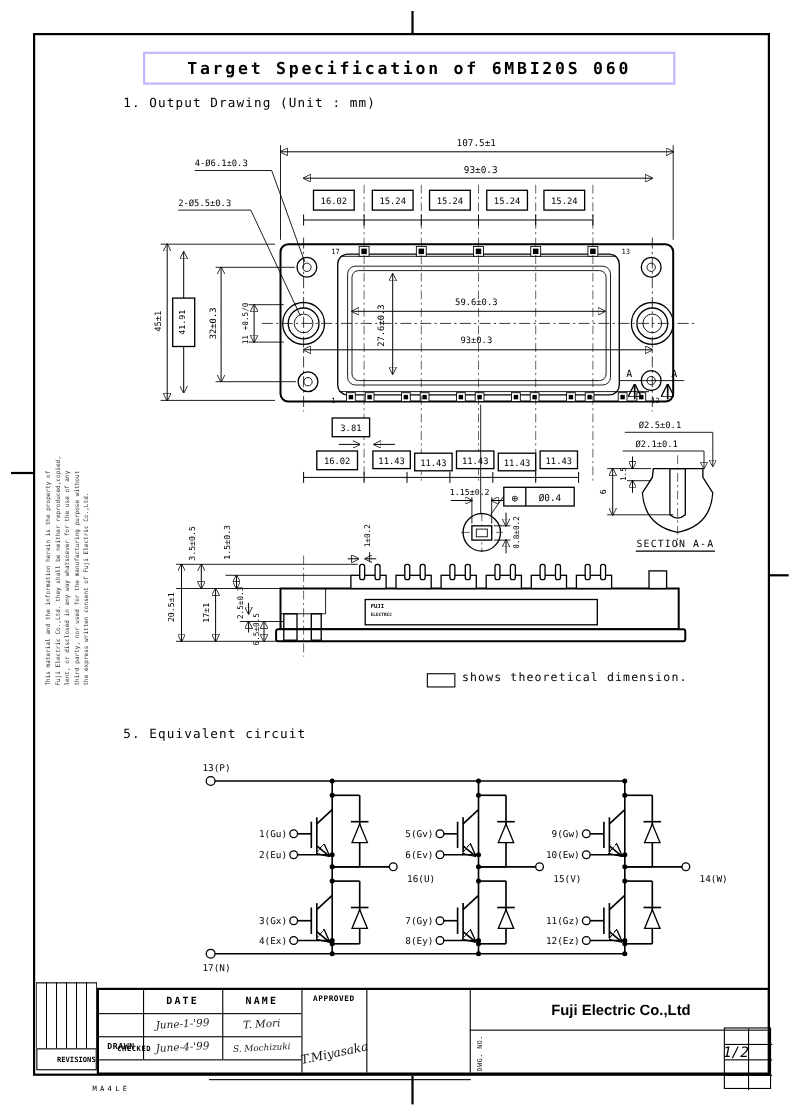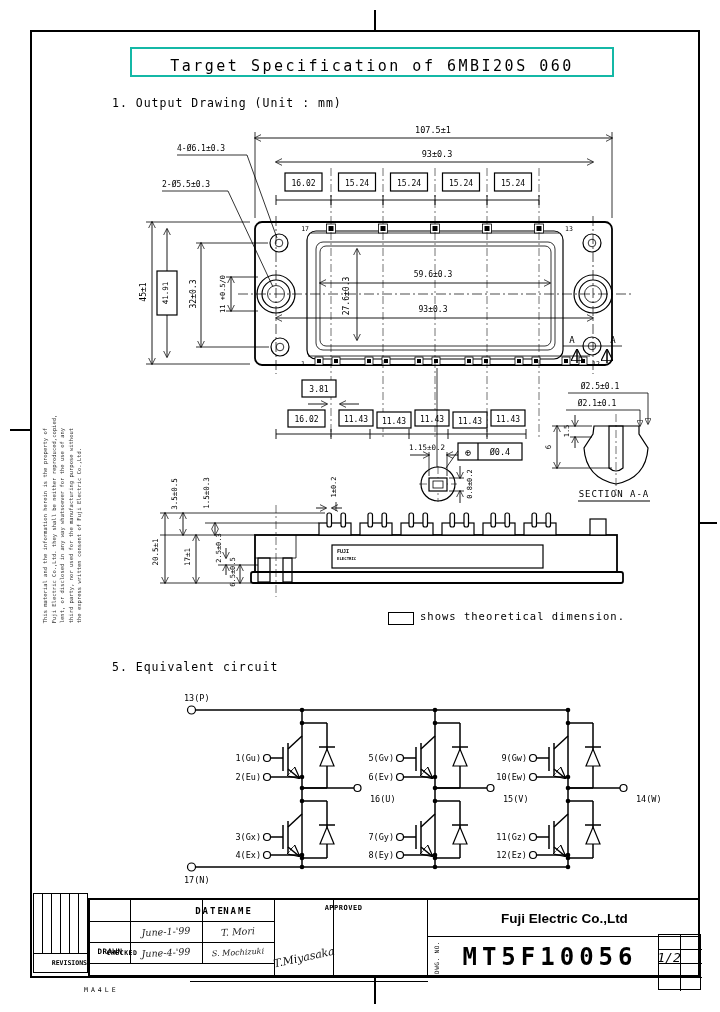--- a/index.html
+++ b/index.html
@@ -4,22 +4,22 @@
 <style>
   html,body{margin:0;padding:0;background:#e8e8e8;}
   #page{position:relative;width:720px;height:1012px;background:#fff;overflow:hidden;
         font-family:"DejaVu Sans Mono",monospace;color:#000;}
   .abs{position:absolute;}
   .hl{position:absolute;background:#000;height:1px;}
   .vl{position:absolute;background:#000;width:1px;}
   .frame{position:absolute;left:30px;top:30px;width:670px;height:948px;
          border:2.5px solid #000;box-sizing:border-box;}
   .titlebox{position:absolute;left:130px;top:47px;width:484px;height:30px;
-            border:2px solid #14b8a6;box-sizing:border-box;display:flex;align-items:flex-end;
-            justify-content:center;font-size:15px;letter-spacing:2.5px;font-weight:normal;}
+            border:2px solid #c4b5fd;box-sizing:border-box;display:flex;align-items:center;
+            justify-content:center;font-size:15px;letter-spacing:2.5px;font-weight:bold;}
   .h1{position:absolute;font-size:11.5px;letter-spacing:1px;white-space:nowrap;}
   .sidenote{position:absolute;left:-58px;top:482px;width:240px;transform:rotate(-90deg);
             font-size:5.5px;line-height:1.55;white-space:nowrap;color:#333;}
   .notetext{position:absolute;left:420px;top:610px;font-size:10.5px;letter-spacing:1px;}
   .notebox{position:absolute;left:388px;top:612px;width:26px;height:13px;
            border:1.5px solid #000;box-sizing:border-box;}
   
   svg line,svg path,svg rect,svg circle,svg polygon,svg polyline{stroke:#000;fill:none;}
   svg text{fill:#000;stroke:none;font-family:"DejaVu Sans Mono",monospace;}
   .s1{stroke-width:1.8;} .s2{stroke-width:1.2;} .s3{stroke-width:0.8;}
@@ -59,21 +59,21 @@
   <div class="vl" style="left:374px;top:978px;height:26px;width:2px;"></div>
   <div class="hl" style="left:10px;top:429px;width:20px;height:2px;"></div>
   <div class="hl" style="left:700px;top:522px;width:17px;height:2px;"></div>
   <div class="hl" style="left:190px;top:981px;width:238px;"></div>
 
   <div class="frame"></div>
 
   <div class="titlebox">
     <span>Target Specification of 6MBI20S 060</span>
   </div>
-  <div class="h1" style="left:112px;top:96px;">1. Output Drawing (Unit : mm)</div>
+  <div class="h1" style="left:112px;top:86px;">1. Output Drawing (Unit : mm)</div>
   <div class="h1" style="left:112px;top:660px;">5. Equivalent circuit</div>
 
   <div class="sidenote">
     <div>This material and the information herein is the property of</div>
     <div>Fuji Electric Co.,Ltd. they shall be neither reproduced,copied,</div>
     <div>lent, or disclosed in any way whatsoever for the use of any</div>
     <div>third party, nor used for the manufacturing purpose without</div>
     <div>the express written consent of Fuji Electric Co.,Ltd.</div>
   </div>
 
@@ -536,37 +536,36 @@
     <div class="vl" style="left:40px;top:0;height:63px;"></div>
     <div class="vl" style="left:112px;top:0;height:63px;"></div>
     <div class="vl" style="left:184px;top:0;height:75px;"></div>
     <div class="vl" style="left:243px;top:0;height:75px;"></div>
     <div class="vl" style="left:337px;top:0;height:75px;"></div>
     <div class="hl" style="left:0;top:21px;width:184px;"></div>
     <div class="hl" style="left:0;top:42px;width:184px;"></div>
     <div class="hl" style="left:0;top:63px;width:184px;"></div>
     <div class="hl" style="left:337px;top:36px;width:271px;"></div>
 
-    <div class="cell hdr" style="left:40px;top:0;width:72px;height:21px;padding-left:44px;">DATE</div>
+    <div class="cell hdr" style="left:40px;top:0;width:72px;height:21px;">DATE</div>
     <div class="cell hdr" style="left:112px;top:0;width:72px;height:21px;">NAME</div>
-    <div class="cell lbl" style="left:184px;top:2px;width:59px;height:12px;font-size:7px;padding-left:40px;">APPROVED</div>
+    <div class="cell lbl" style="left:184px;top:2px;width:59px;height:12px;font-size:7px;">APPROVED</div>
 
     <div class="cell lbl" style="left:0;top:21px;width:40px;height:21px;margin-top:20px;">DRAWN</div>
     <div class="cell hand" style="left:40px;top:21px;width:72px;height:21px;">June-1-'99</div>
     <div class="cell hand" style="left:112px;top:21px;width:72px;height:21px;">T. Mori</div>
     <div class="cell lbl" style="left:0;top:42px;width:40px;height:21px;font-size:6.5px;padding-left:12px;">CHECKED</div>
     <div class="cell hand" style="left:40px;top:42px;width:72px;height:21px;">June-4-'99</div>
     <div class="cell hand" style="left:112px;top:42px;width:72px;height:21px;font-size:8px;">S. Mochizuki</div>
     <div class="cell sig" style="left:186px;top:40px;width:56px;height:34px;">T.Miyasaka</div>
 
     <div class="cell company" style="left:337px;top:4px;width:275px;height:28px;">Fuji Electric Co.,Ltd</div>
     <div class="cell" style="left:339px;top:38px;width:14px;height:38px;">
       <span class="dwglabel">DWG. NO.</span>
     </div>
-    <div class="cell dwgno" style="left:360px;top:38px;width:200px;height:38px;">MT5F10056</div>
     <div class="cell sheet" style="left:562px;top:42px;width:34px;height:30px;">1/2</div>
   </div>
 
   <div class="minigrid">
     <div class="hl" style="left:0;top:14px;width:43px;"></div>
     <div class="hl" style="left:0;top:28px;width:43px;"></div>
     <div class="hl" style="left:0;top:42px;width:43px;"></div>
     <div class="vl" style="left:21px;top:0;height:56px;"></div>
   </div>
 

